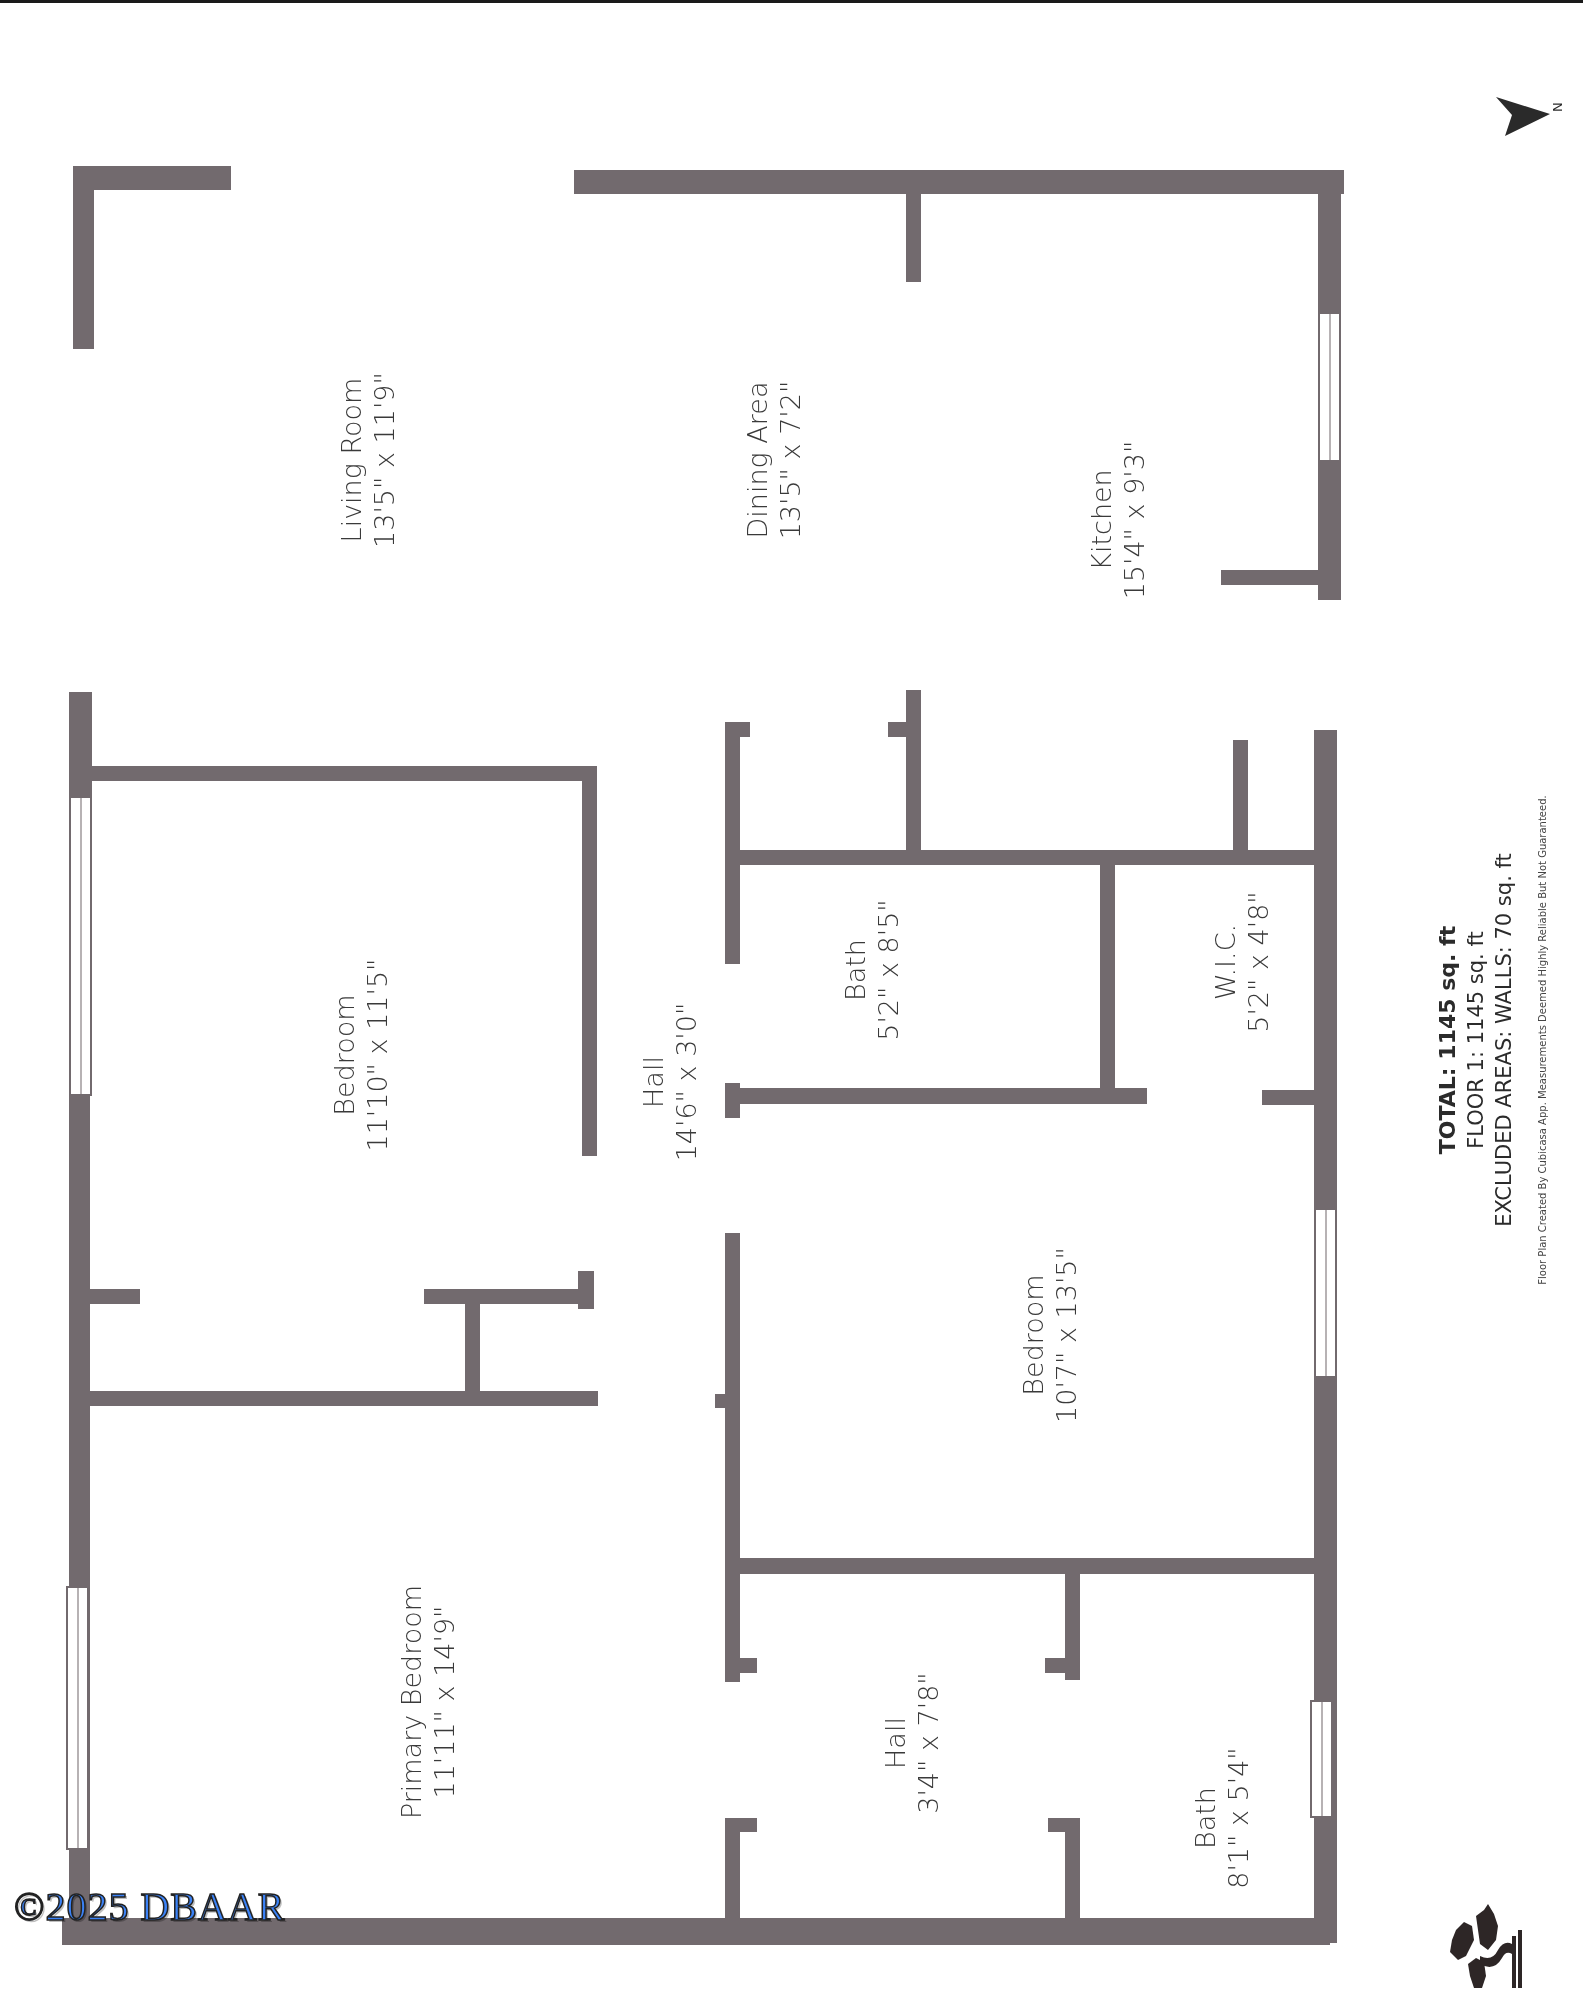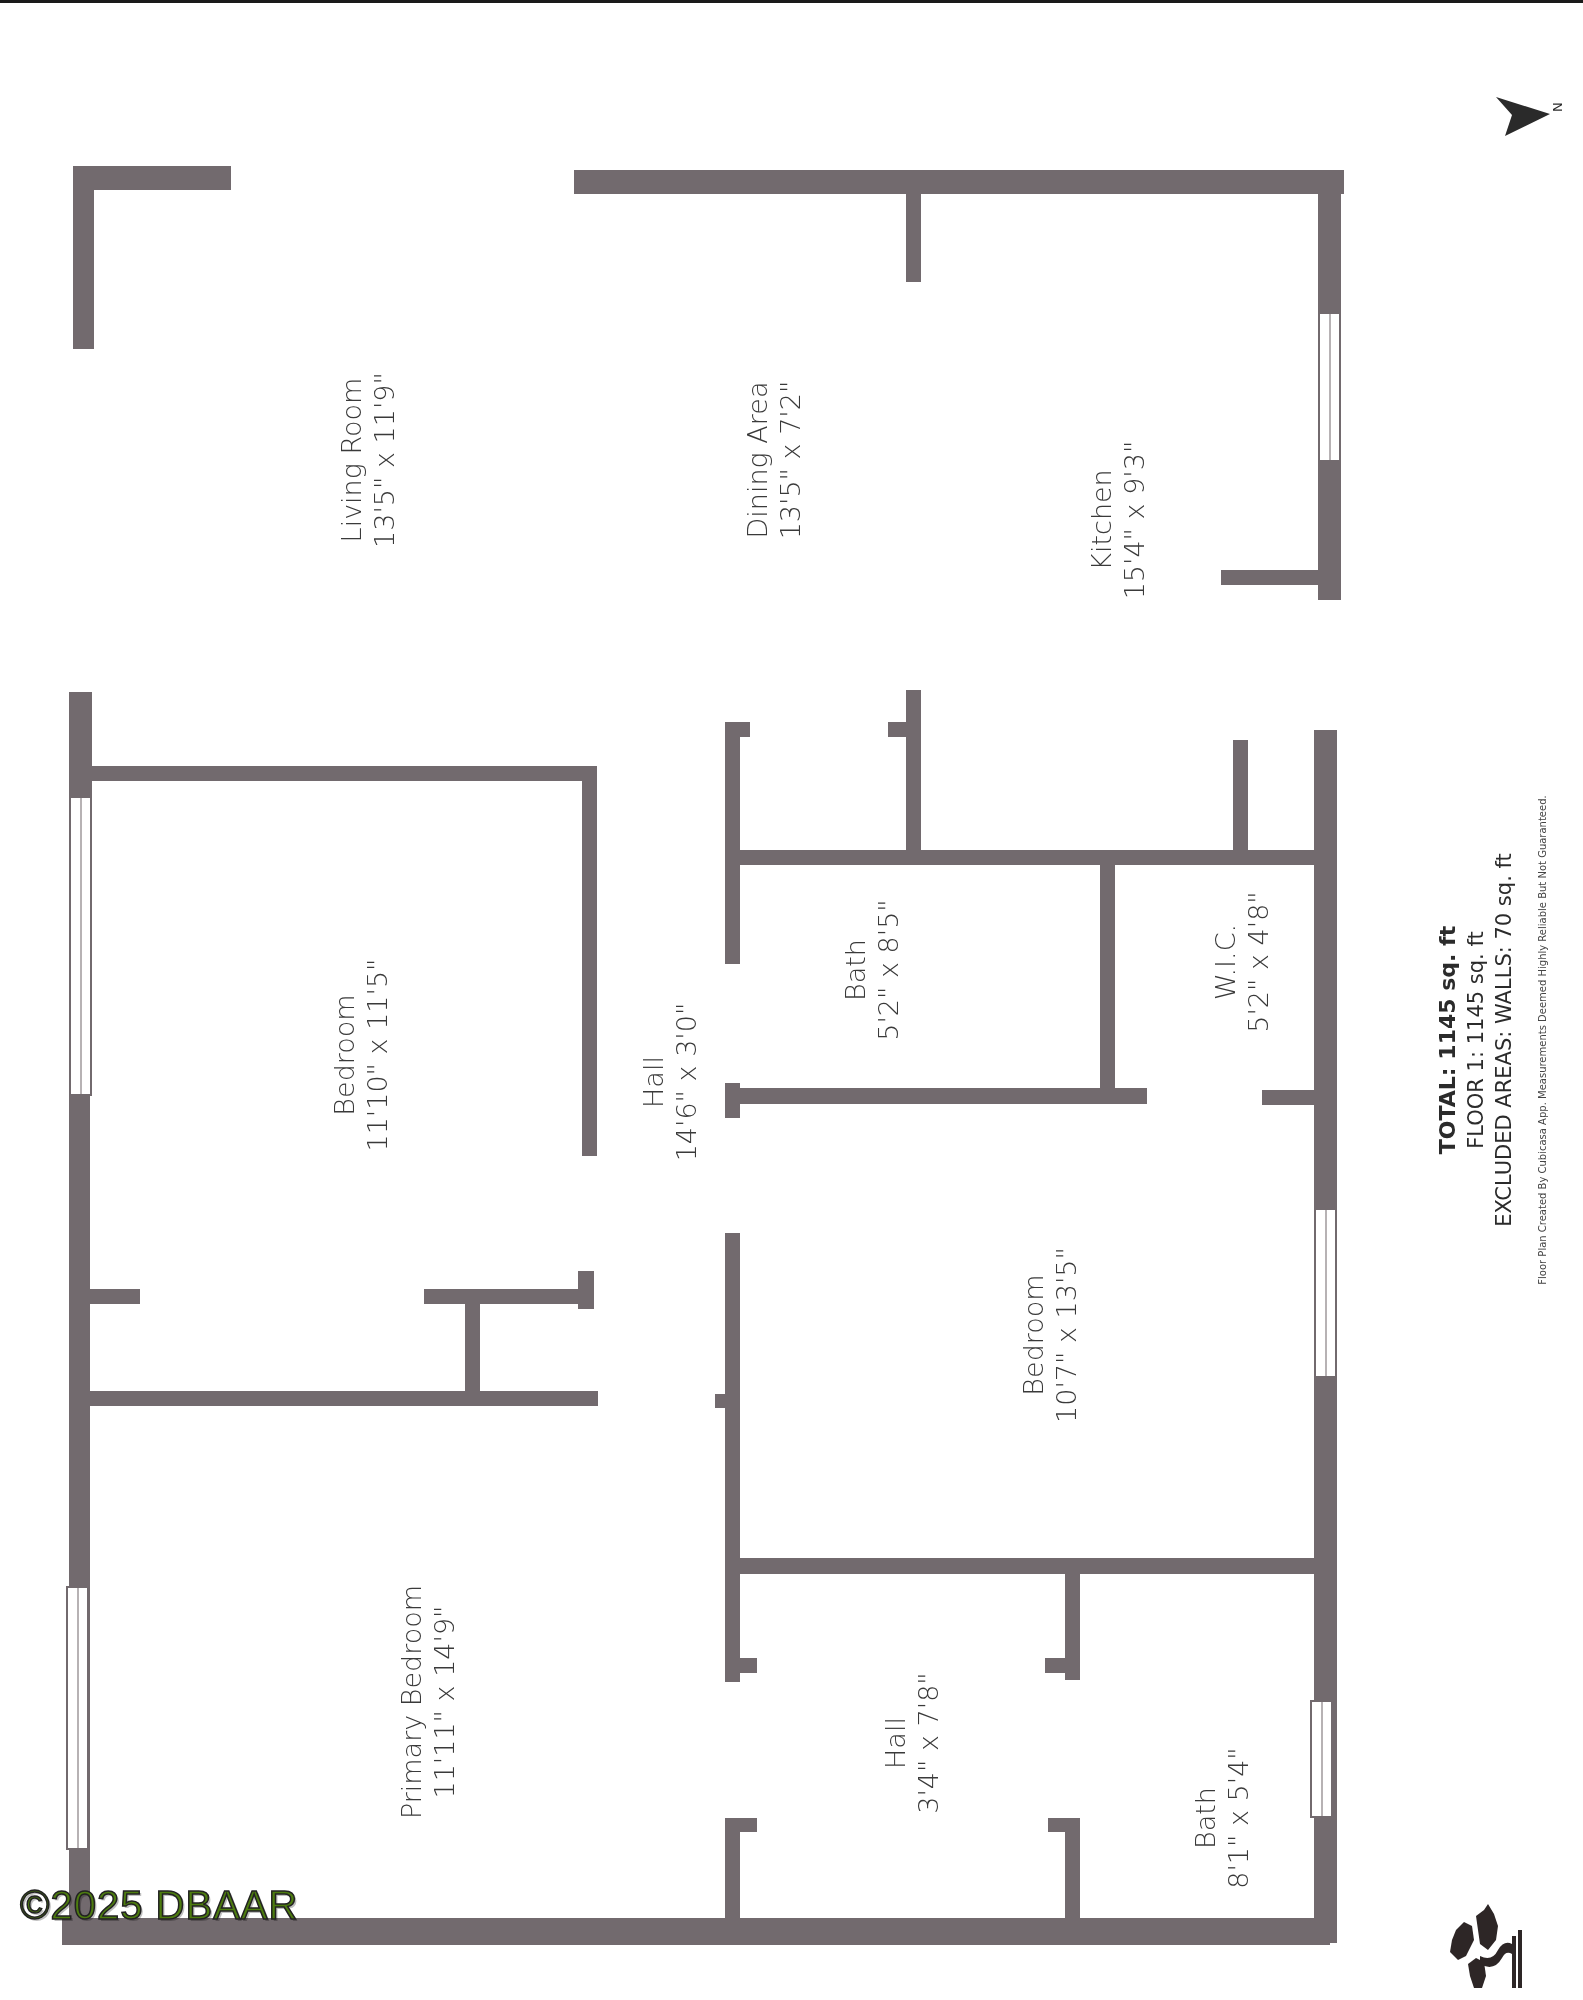--- a/index.html
+++ b/index.html
@@ -17,22 +17,22 @@
     .room-label span { display: block; }
     .summary {
       position: absolute; left: 1492px; top: 1040px; transform: translate(-50%, -50%) rotate(-90deg);
       white-space: nowrap; text-align: center; color: #2b2b2b; font-family: "DejaVu Sans", sans-serif;
     }
     .summary .total { font-size: 22px; font-weight: bold; line-height: 28px; }
     .summary .line { font-size: 21px; line-height: 28px; }
     .summary .disclaimer { font-size: 10px; line-height: 14px; margin-top: 18px; color: #444; }
     .compass { position: absolute; left: 1492px; top: 82px; width: 75px; height: 60px; }
     .watermark {
-      position: absolute; left: 20px; top: 1883px; font-family: Liberation Sans, sans-serif;
-      font-size: 40px; letter-spacing: 1px; color: #4d7c0f;
+      position: absolute; left: 14px; top: 1883px; font-family: Liberation Serif, serif;
+      font-size: 40px; letter-spacing: 1px; color: #3b82f6;
       -webkit-text-stroke: 1.5px #222; text-shadow: 2px 2px 0 rgba(0,0,0,0.25);
     }
     .logo { position: absolute; left: 1436px; top: 1900px; width: 92px; height: 90px; }
   </style>
 </head>
 <body>
 
 <div class="topline"></div>
 
 <div class="plan">

